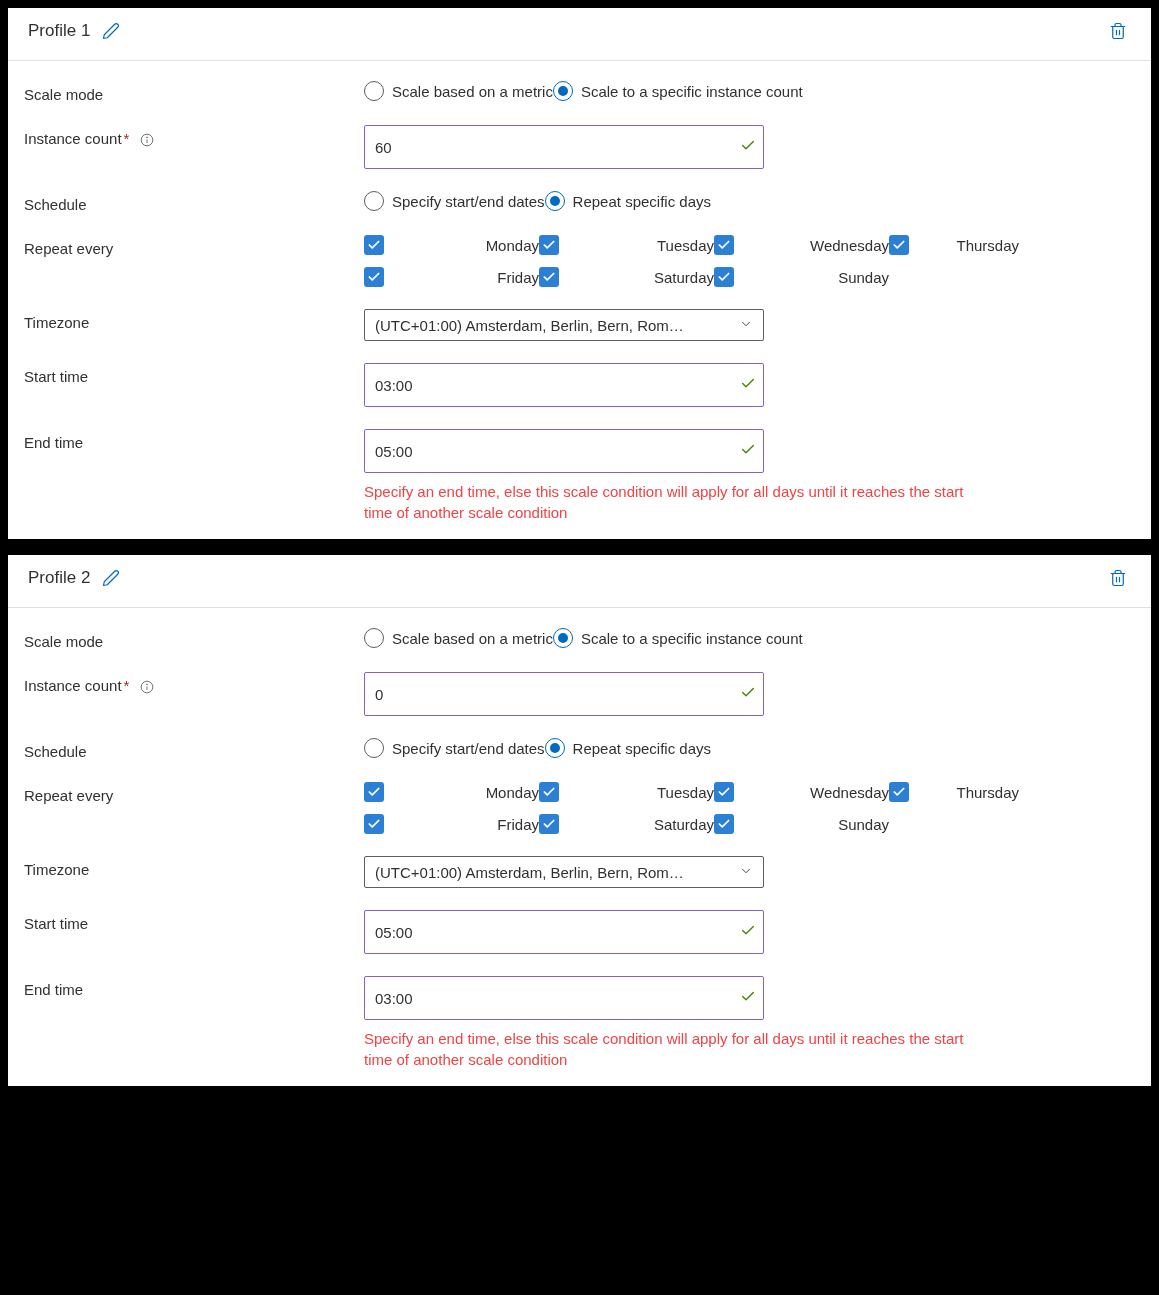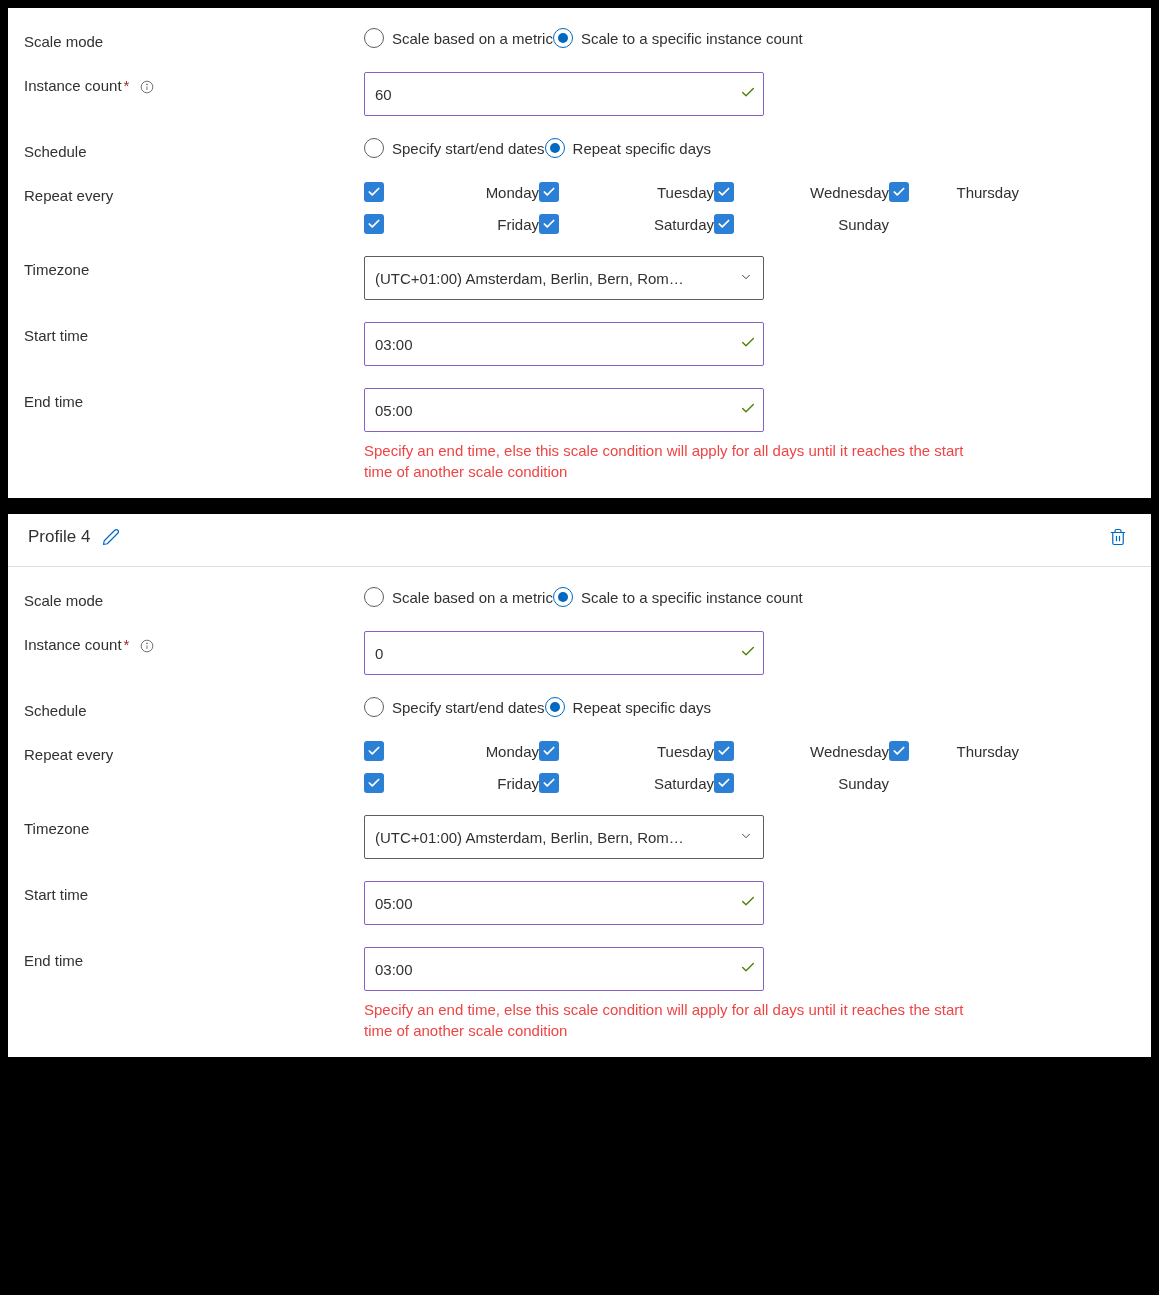--- a/index.html
+++ b/index.html
@@ -89,21 +89,21 @@
   .check-indicator {
     position: absolute;
     right: 8px;
     top: 50%;
     transform: translateY(-50%);
     color: #498205;
     pointer-events: none;
   }
   .select {
     width: 400px;
-    height: 44px;
+    height: 32px;
     border: 1px solid #605e5c;
     border-radius: 2px;
     display: flex;
     align-items: center;
     padding: 0 10px;
     cursor: pointer;
     background: #fff;
     justify-content: space-between;
     font-size: 15px;
   }
@@ -142,20 +142,35 @@
     max-width: 600px;
     line-height: 1.4;
   }
 </style>
 </head>
 <body>
 
 <div class="page">
 
   <div class="card">
+    <div class="card-header">
+      <div class="card-title-wrap">
+        <span class="card-title">Profile 1</span>
+        <button class="icon-btn">
+          <svg width="18" height="18" viewBox="0 0 24 24" fill="none" stroke="#0069c1" stroke-width="1.6" stroke-linecap="round" stroke-linejoin="round">
+              <path d="M17 3a2.8 2.8 0 1 1 4 4L7 21l-5 1 1-5 14-14z"></path>
+            </svg>
+        </button>
+      </div>
+      <button class="icon-btn">
+        <svg width="18" height="18" viewBox="0 0 24 24" fill="none" stroke="#0069c1" stroke-width="1.6" stroke-linecap="round" stroke-linejoin="round">
+            <path d="M3 6h18M8 6V4a2 2 0 0 1 2-2h4a2 2 0 0 1 2 2v2m3 0v14a2 2 0 0 1-2 2H7a2 2 0 0 1-2-2V6h14zM10 11v6M14 11v6"></path>
+          </svg>
+      </button>
+    </div>
     <div class="card-body">
 
       <div class="row">
         <div class="label-col">Scale mode</div>
         <div class="ctrl-col radio-row">
           <div class="radio">
             <span class="outer"></span>
             <span>Scale based on a metric</span>
           </div>
           <div class="radio selected">
@@ -312,21 +327,21 @@
           <div class="help-text">Specify an end time, else this scale condition will apply for all days until it reaches the start time of another scale condition</div>
         </div>
       </div>
 
     </div>
   </div>
 
   <div class="card">
     <div class="card-header">
       <div class="card-title-wrap">
-        <span class="card-title">Profile 4</span>
+        <span class="card-title">Profile 2</span>
         <button class="icon-btn">
           <svg width="18" height="18" viewBox="0 0 24 24" fill="none" stroke="#0069c1" stroke-width="1.6" stroke-linecap="round" stroke-linejoin="round">
               <path d="M17 3a2.8 2.8 0 1 1 4 4L7 21l-5 1 1-5 14-14z"></path>
             </svg>
         </button>
       </div>
       <button class="icon-btn">
         <svg width="18" height="18" viewBox="0 0 24 24" fill="none" stroke="#0069c1" stroke-width="1.6" stroke-linecap="round" stroke-linejoin="round">
             <path d="M3 6h18M8 6V4a2 2 0 0 1 2-2h4a2 2 0 0 1 2 2v2m3 0v14a2 2 0 0 1-2 2H7a2 2 0 0 1-2-2V6h14zM10 11v6M14 11v6"></path>
           </svg>

